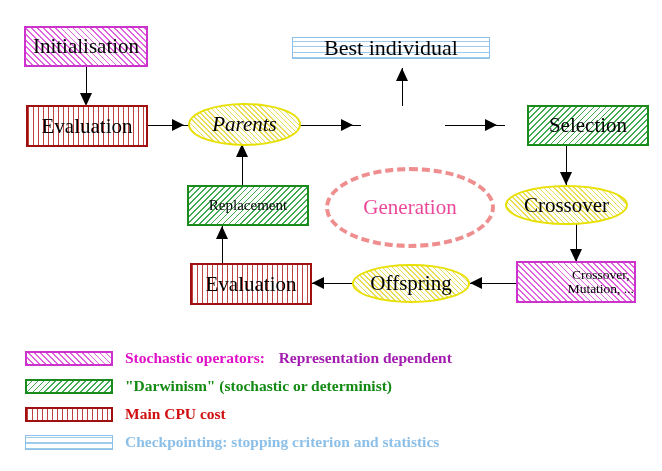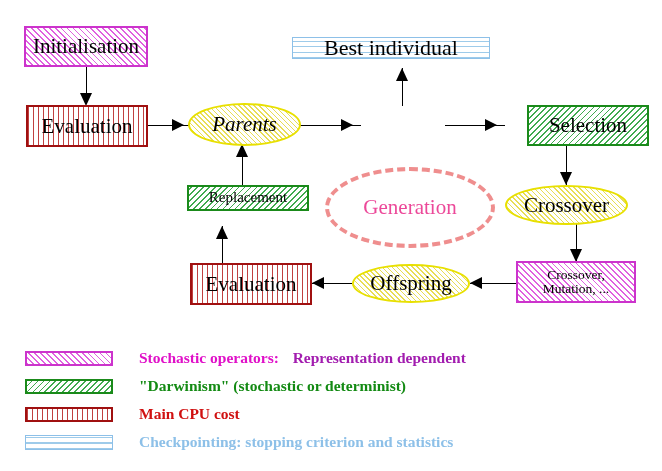--- a/index.html
+++ b/index.html
@@ -131,21 +131,21 @@
     display: flex;
     align-items: center;
   }
   .swatch {
     width: 88px;
     height: 15px;
     box-sizing: border-box;
     flex: none;
   }
   .legend-text {
-    margin-left: 26px;
+    margin-left: 12px;
     font-size: 15.5px;
     font-weight: bold;
     white-space: pre;
   }
   .lt-magenta { color: #e010c8; }
   .lt-gold    { color: #a21caf; }
   .lt-green   { color: #138a13; }
   .lt-red     { color: #d01010; }
   .lt-blue    { color: #8dc0e8; }
 </style>
@@ -205,34 +205,34 @@
 
 
   <div class="node fill-green" style="left:527px; top:105px; width:122px; height:41px; font-size:21px;">
     <span>Selection</span>
   </div>
 
   <div class="node fill-yellow ellipse" style="left:505px; top:185px; width:123px; height:40px; font-size:21px;">
     <span>Crossover</span>
   </div>
 
-  <div class="node fill-magenta" style="left:516px; top:261px; width:120px; height:42px; font-size:13.5px;">
+  <div class="node fill-magenta" style="left:516px; top:261px; width:120px; height:42px; font-size:13.5px;justify-content:flex-end;">
     <span>Crossover,
 Mutation, ...</span>
   </div>
 
   <div class="node fill-yellow ellipse" style="left:352px; top:264px; width:118px; height:39px; font-size:21px;">
     <span>Offspring</span>
   </div>
 
   <div class="node fill-red" style="left:190px; top:263px; width:122px; height:42px; font-size:21px;">
     <span>Evaluation</span>
   </div>
 
-  <div class="node fill-green" style="left:187px; top:185px; width:122px; height:26px; font-size:15px;">
+  <div class="node fill-green" style="left:187px; top:185px; width:122px; height:41px; font-size:15px;">
     <span>Replacement</span>
   </div>
 
   <div class="generation-ellipse" style="left:325px; top:167px; width:170px; height:81px; font-size:21px;">
     <span>Generation</span>
   </div>
 
   <div class="legend-row" style="top:349px;">
     <span class="swatch fill-magenta"></span>
     <span class="legend-text lt-magenta">Stochastic operators:</span>

